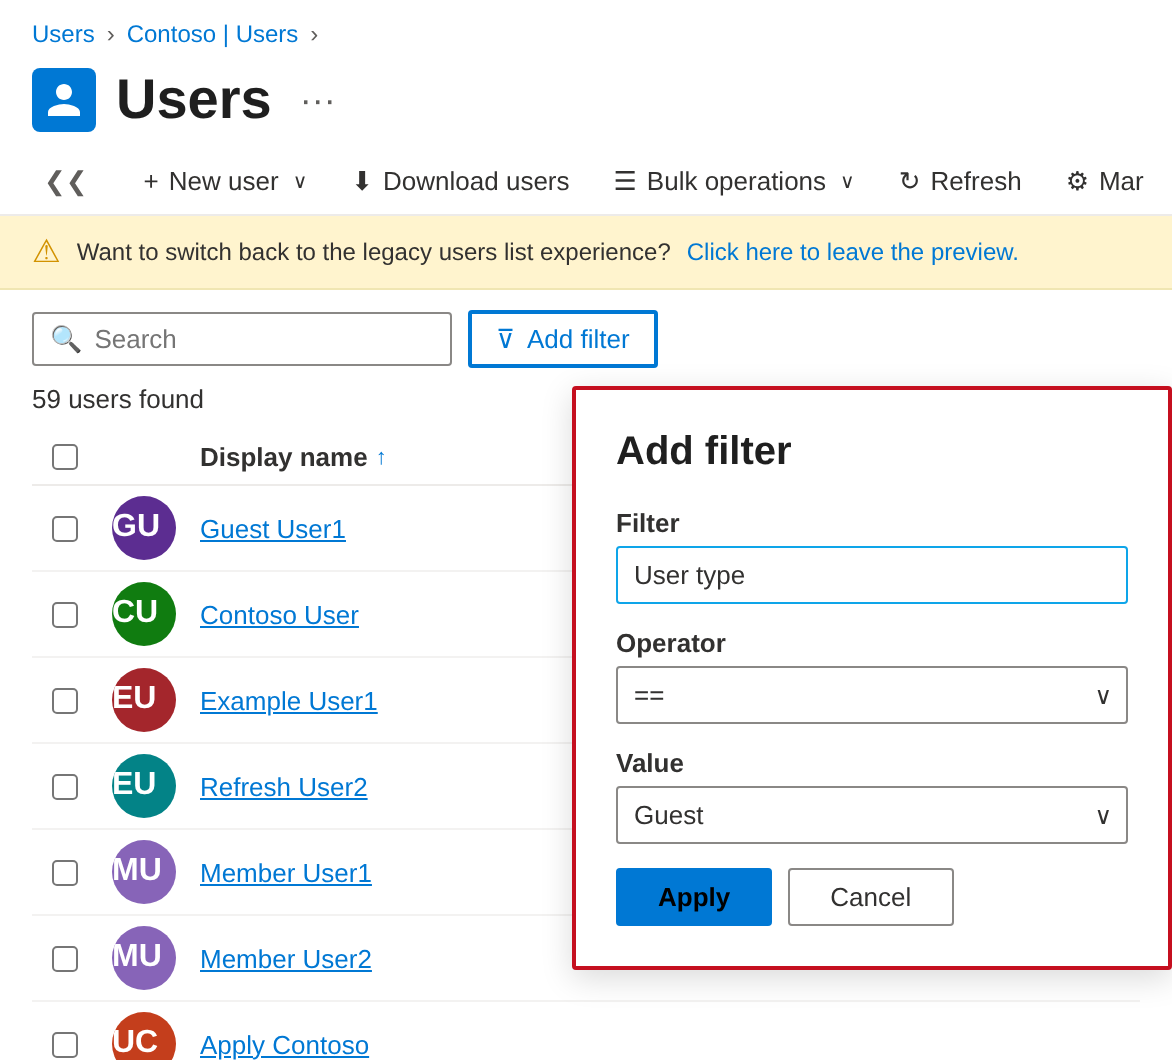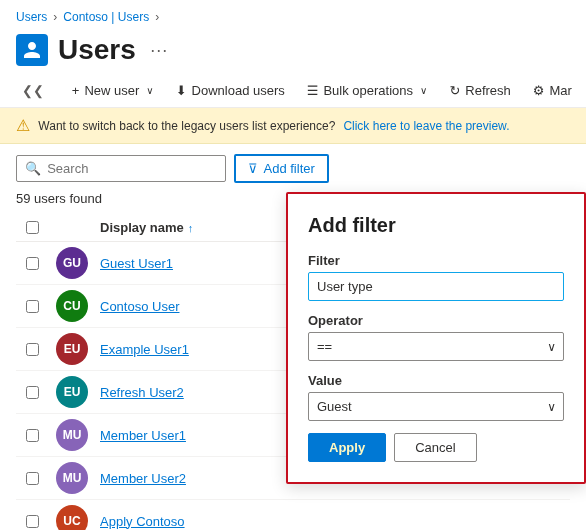--- a/index.html
+++ b/index.html
@@ -34,21 +34,21 @@
 
     .users-count { font-size: 13px; color: #323130; margin-bottom: 8px; }
 
     .table-header { display: flex; align-items: center; gap: 8px; padding: 6px 0; border-bottom: 1px solid #edebe9; font-weight: 600; font-size: 13px; }
     .col-checkbox { width: 32px; display: flex; align-items: center; justify-content: center; }
     .col-avatar { width: 36px; }
     .col-name { flex: 1; display: flex; align-items: center; gap: 4px; }
     .sort-icon { font-size: 11px; color: #0078d4; }
 
     .user-row { display: flex; align-items: center; gap: 8px; padding: 5px 0; border-bottom: 1px solid #f3f2f1; }
-    .user-avatar { width: 32px; height: 32px; border-radius: 50%; display: flex; align-items: center; justify-content: center; font-size: 12px; font-weight: 600; color: white; overflow: hidden; }
+    .user-avatar { width: 32px; height: 32px; border-radius: 50%; display: flex; align-items: center; justify-content: flex-start; font-size: 16px; font-weight: 600; color: white; overflow: hidden; }
     .user-name { color: #0078d4; cursor: pointer; font-size: 13px; text-decoration: underline; }
 
     
     .add-filter-panel {
       position: absolute;
       top: 48px;
       right: 0;
       width: 300px;
       background: white;
       border: 2px solid #c50f1f;
@@ -57,21 +57,21 @@
       box-shadow: 0 4px 16px rgba(0,0,0,0.15);
       z-index: 100;
     }
     .panel-title { font-size: 20px; font-weight: 600; color: #1f1f1f; margin-bottom: 16px; }
     .form-label { font-size: 13px; font-weight: 600; color: #323130; margin-bottom: 4px; display: block; }
     .form-input { width: 100%; border: 1px solid #0ea5e9; border-radius: 2px; padding: 6px 8px; font-size: 13px; color: #323130; outline: none; margin-bottom: 12px; }
     .form-select-wrapper { position: relative; margin-bottom: 12px; }
     .form-select { width: 100%; border: 1px solid #8a8886; border-radius: 2px; padding: 6px 30px 6px 8px; font-size: 13px; color: #323130; appearance: none; background: white; cursor: pointer; outline: none; }
     .select-chevron { position: absolute; right: 8px; top: 50%; transform: translateY(-50%); pointer-events: none; color: #323130; font-size: 12px; }
     .panel-actions { display: flex; gap: 8px; margin-top: 4px; }
-    .btn-primary { background: #0078d4; color: #fef9c3; border: 1px solid #0078d4; padding: 6px 20px; font-size: 13px; border-radius: 2px; cursor: pointer; font-weight: 600; }
+    .btn-primary { background: #0078d4; color: #000000; border: 1px solid #0078d4; padding: 6px 20px; font-size: 13px; border-radius: 2px; cursor: pointer; font-weight: 600; }
     .btn-secondary { background: white; color: #323130; border: 1px solid #8a8886; padding: 6px 20px; font-size: 13px; border-radius: 2px; cursor: pointer; }
   </style>
 </head>
 <body>
 
 <div class="breadcrumb">
   <a href="#">Users</a>
   <span>›</span>
   <a href="#">Contoso | Users</a>
   <span>›</span>

